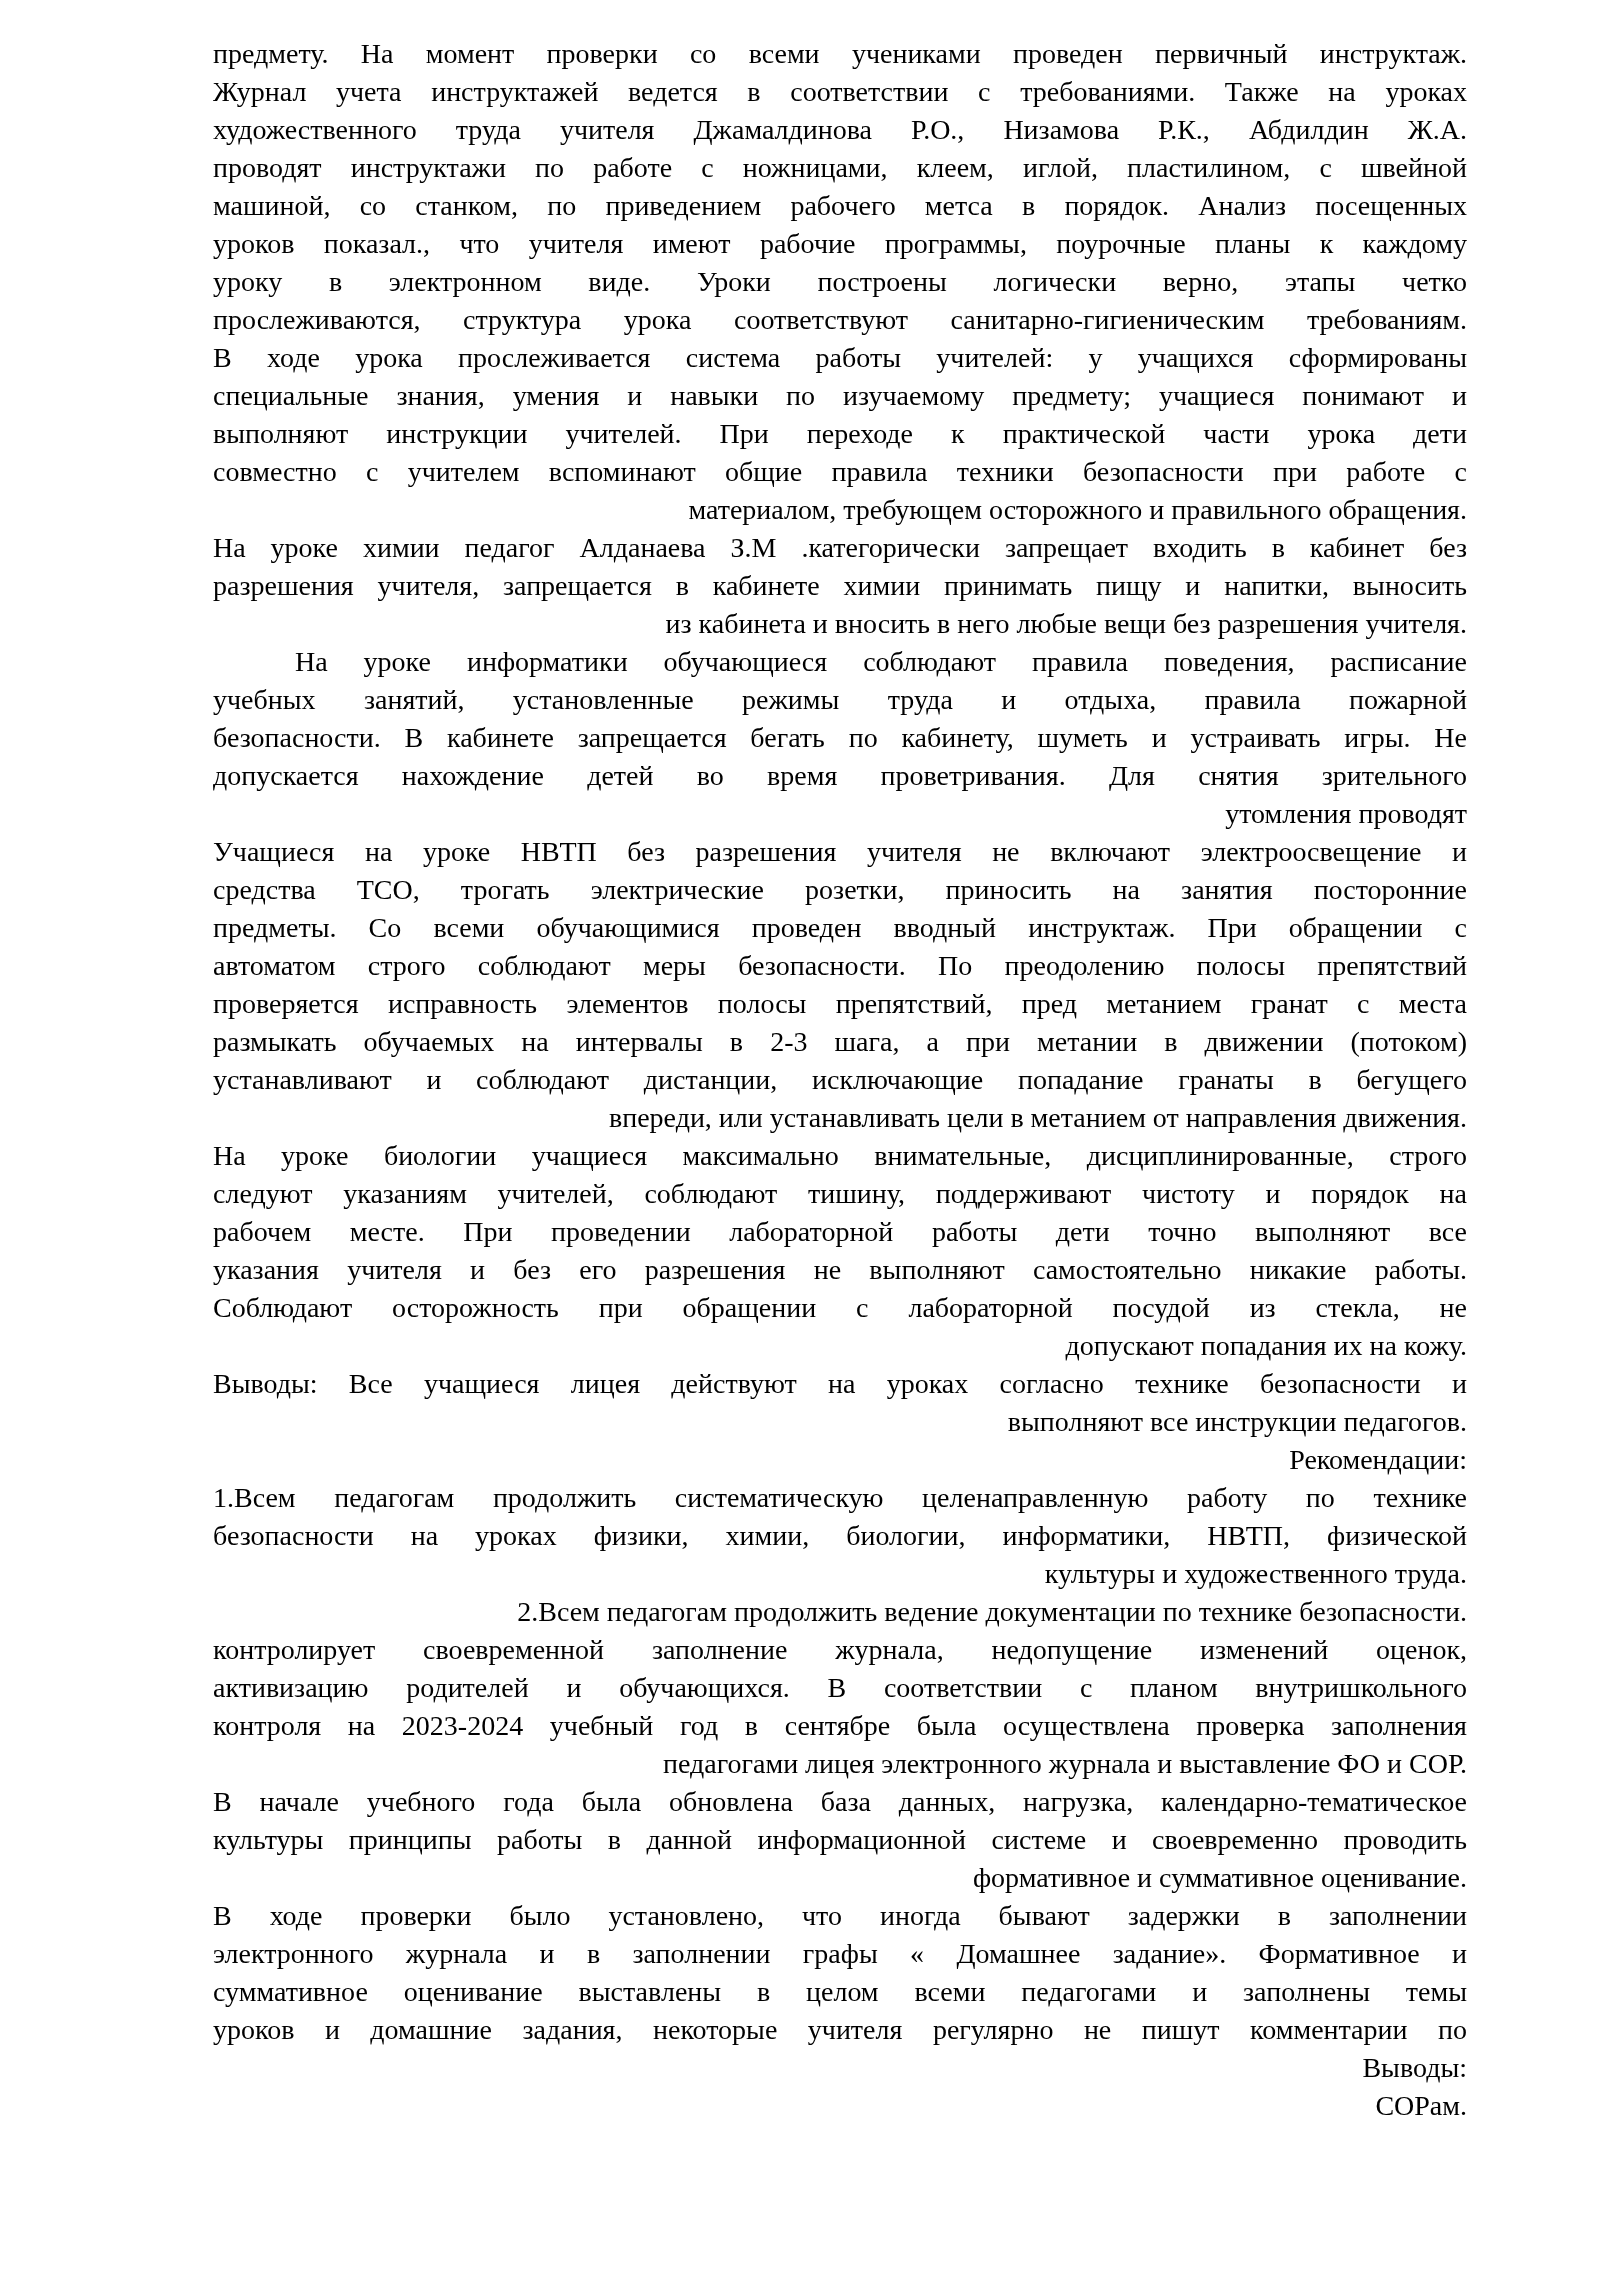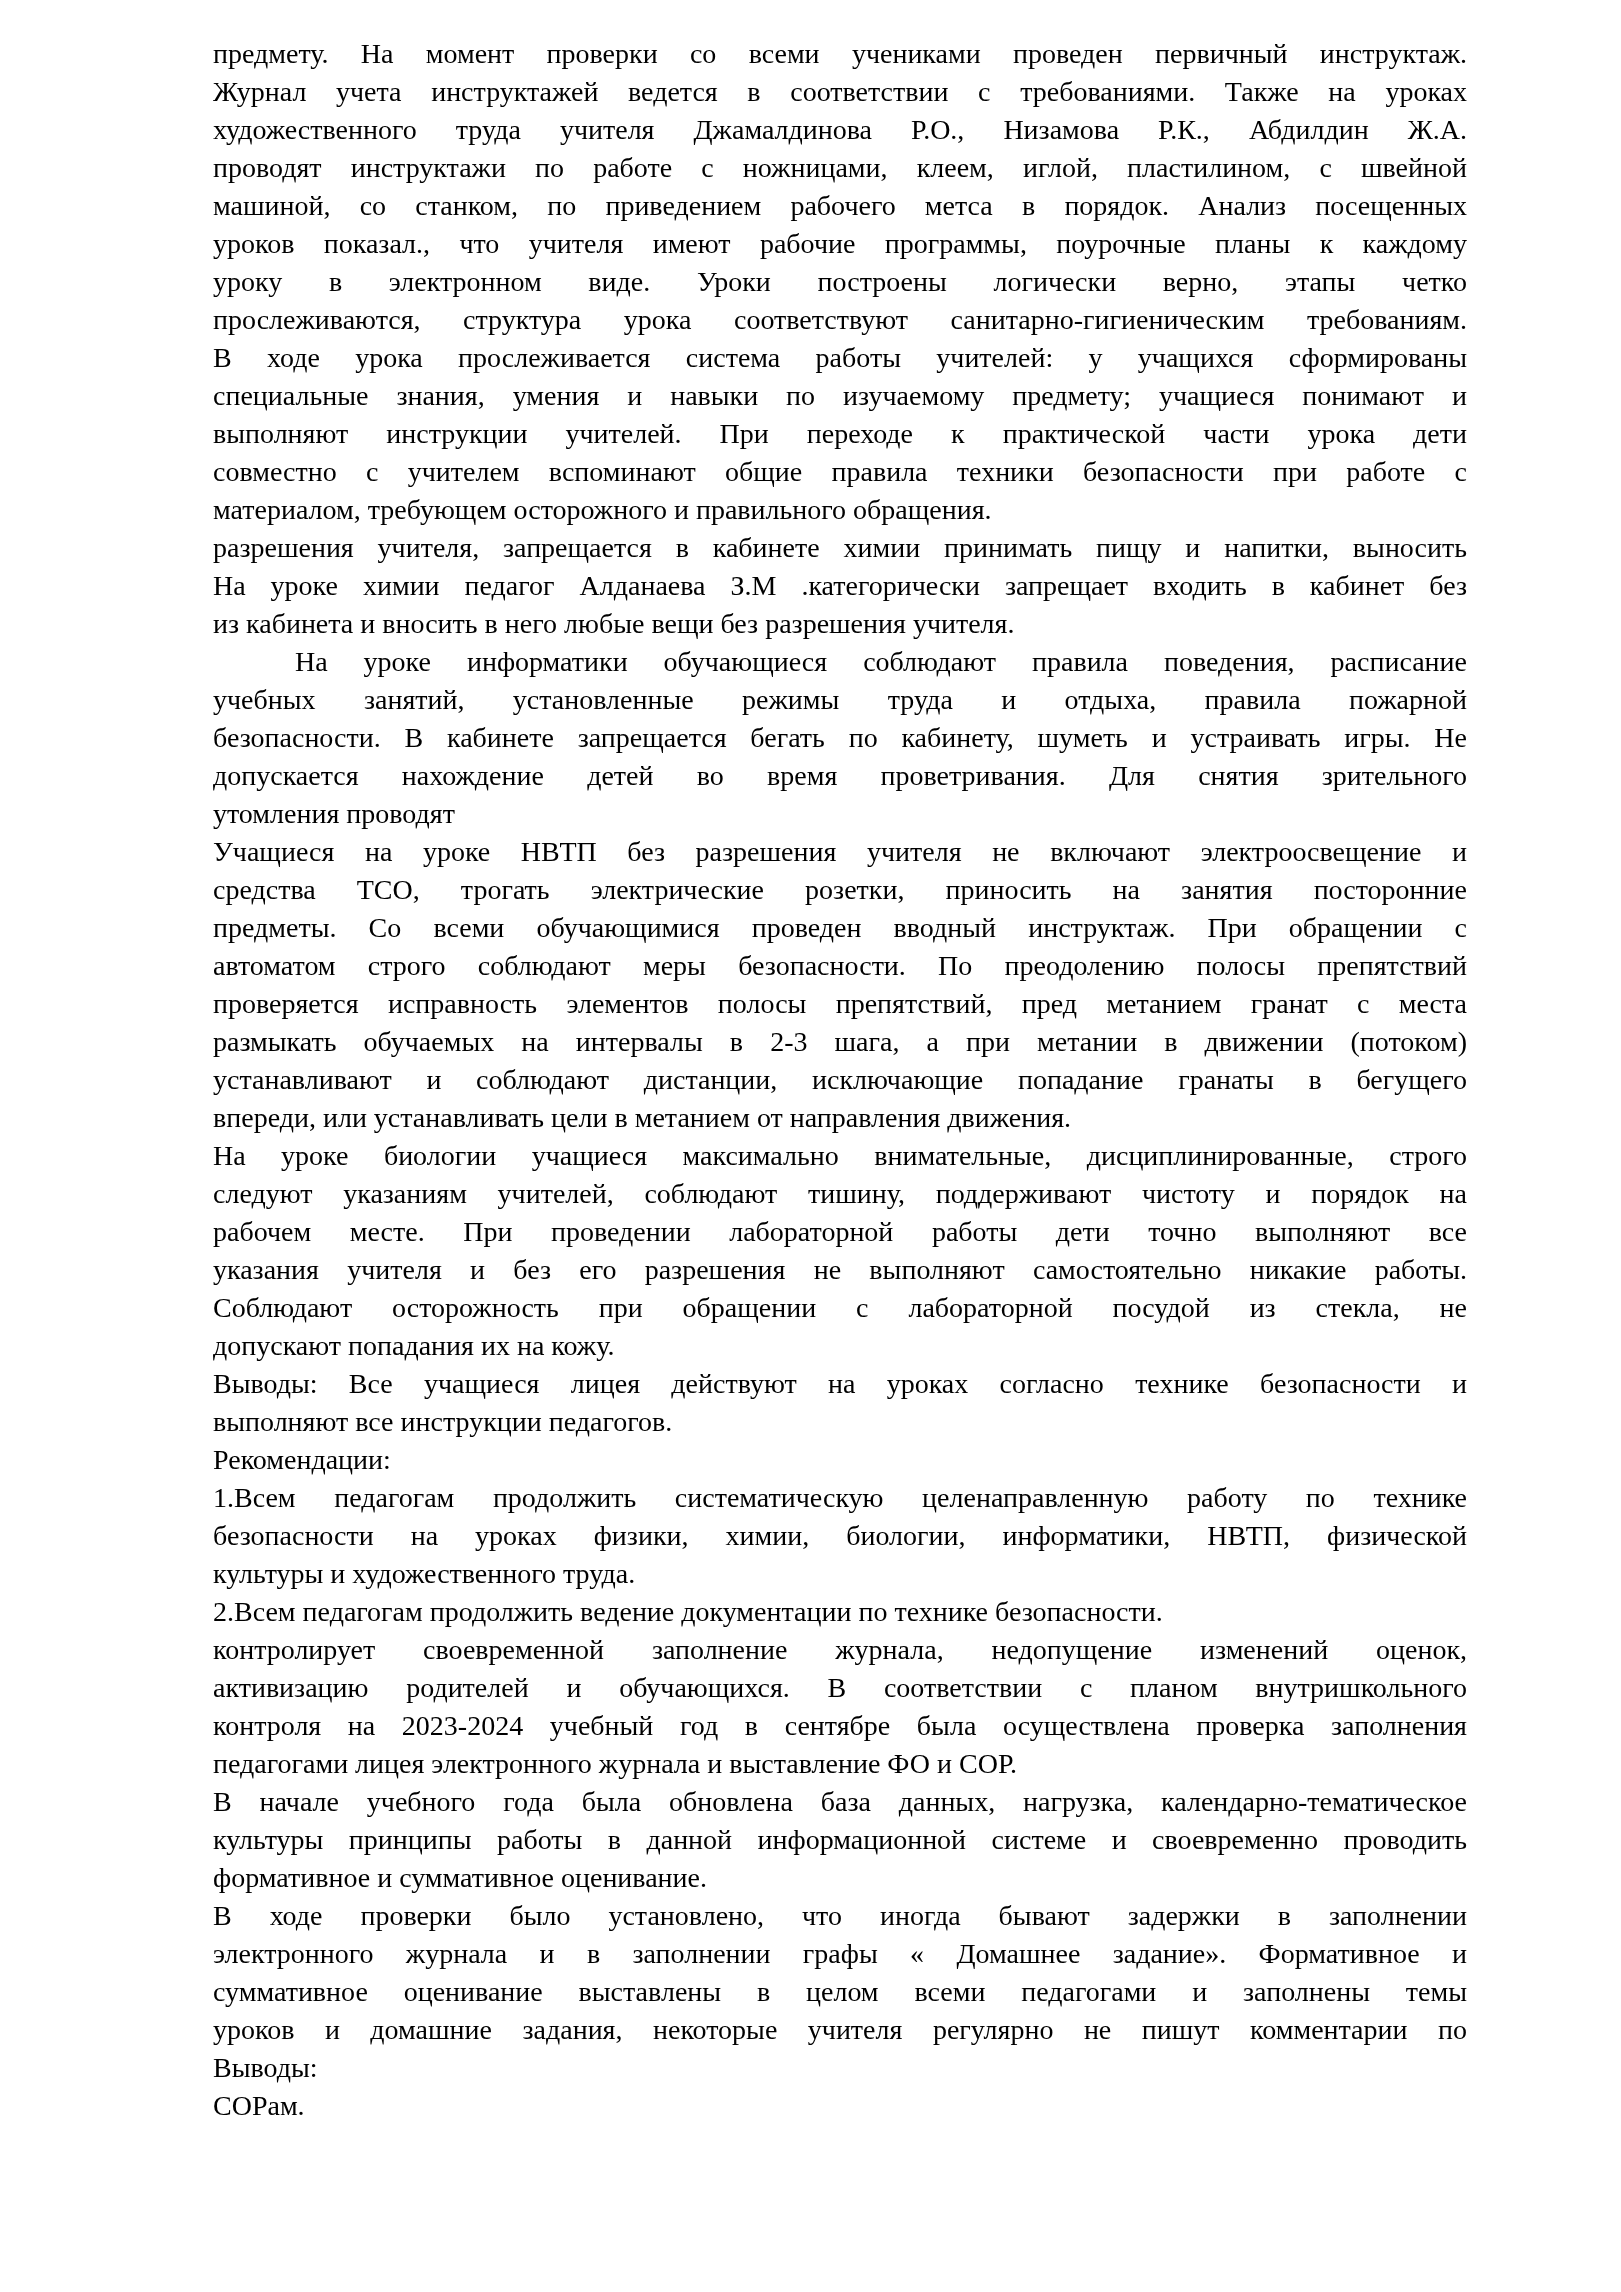--- a/index.html
+++ b/index.html
@@ -4,43 +4,43 @@
 <style>
   html, body { margin: 0; padding: 0; background: #ffffff; }
   body { width: 1621px; height: 2293px; position: relative; overflow: hidden; }
   .page {
     position: absolute; left: 213px; top: 35px; width: 1254px;
     font-family: "Liberation Serif", "DejaVu Serif", serif;
     font-size: 28px; color: #000; line-height: 38px;
   }
   .ln { display: block; white-space: nowrap; height: 38px; overflow: visible; }
   .j { text-align: justify; text-align-last: justify; white-space: normal; }
-  .l { text-align: left; }
+  .l { text-align: right; }
   .ind { padding-left: 82px; }
   b { font-weight: normal; }
 </style>
 </head>
 <body>
 
 <div class="page" id="page">
     <div class="ln j"><span>предмету. На момент проверки со всеми учениками проведен первичный инструктаж.</span></div>
     <div class="ln j"><span>Журнал учета инструктажей ведется в соответствии с требованиями.   Также на уроках</span></div>
     <div class="ln j"><span>художественного труда учителя Джамалдинова Р.О., Низамова Р.К., Абдилдин Ж.А.</span></div>
     <div class="ln j"><span>проводят инструктажи по работе с ножницами, клеем, иглой, пластилином, с швейной</span></div>
     <div class="ln j"><span>машиной, со станком, по   приведением рабочего метса в порядок. Анализ посещенных</span></div>
     <div class="ln j"><span>уроков показал., что учителя имеют рабочие программы, поурочные планы к каждому</span></div>
     <div class="ln j"><span>уроку в электронном виде. Уроки построены логически верно, этапы четко</span></div>
     <div class="ln j"><span>прослеживаются, структура урока соответствуют санитарно-гигиеническим требованиям.</span></div>
     <div class="ln j"><span>В ходе урока прослеживается система работы учителей: у учащихся сформированы</span></div>
     <div class="ln j"><span>специальные знания, умения и навыки по изучаемому предмету; учащиеся понимают и</span></div>
     <div class="ln j"><span>выполняют инструкции учителей. При переходе к практической части урока дети</span></div>
     <div class="ln j"><span>совместно с учителем вспоминают общие правила техники безопасности при работе с</span></div>
     <div class="ln l"><span>материалом, требующем осторожного и правильного обращения.</span></div>
+    <div class="ln j"><span>На уроке химии педагог Алданаева З.М   .категорически запрещает входить в кабинет без</span></div>
     <div class="ln j"><span>разрешения учителя, запрещается в кабинете химии принимать пищу и напитки, выносить</span></div>
-    <div class="ln j"><span>На уроке химии педагог Алданаева З.М   .категорически запрещает входить в кабинет без</span></div>
     <div class="ln l"><span>из кабинета и вносить в него любые вещи без разрешения учителя.</span></div>
     <div class="ln j ind"><span>На уроке информатики обучающиеся соблюдают правила поведения, расписание</span></div>
     <div class="ln j"><span>учебных занятий, установленные режимы труда и отдыха, правила пожарной</span></div>
     <div class="ln j"><span>безопасности. В кабинете запрещается бегать по кабинету, шуметь и устраивать игры. Не</span></div>
     <div class="ln j"><span>допускается нахождение детей во время проветривания. Для снятия зрительного</span></div>
     <div class="ln l"><span>утомления проводят</span></div>
     <div class="ln j"><span>Учащиеся на уроке НВТП без разрешения учителя не включают электроосвещение и</span></div>
     <div class="ln j"><span>средства ТСО, трогать электрические розетки, приносить на занятия посторонние</span></div>
     <div class="ln j"><span>предметы. Со всеми обучающимися проведен вводный инструктаж. При обращении с</span></div>
     <div class="ln j"><span>автоматом строго соблюдают меры безопасности. По преодолению полосы препятствий</span></div>

